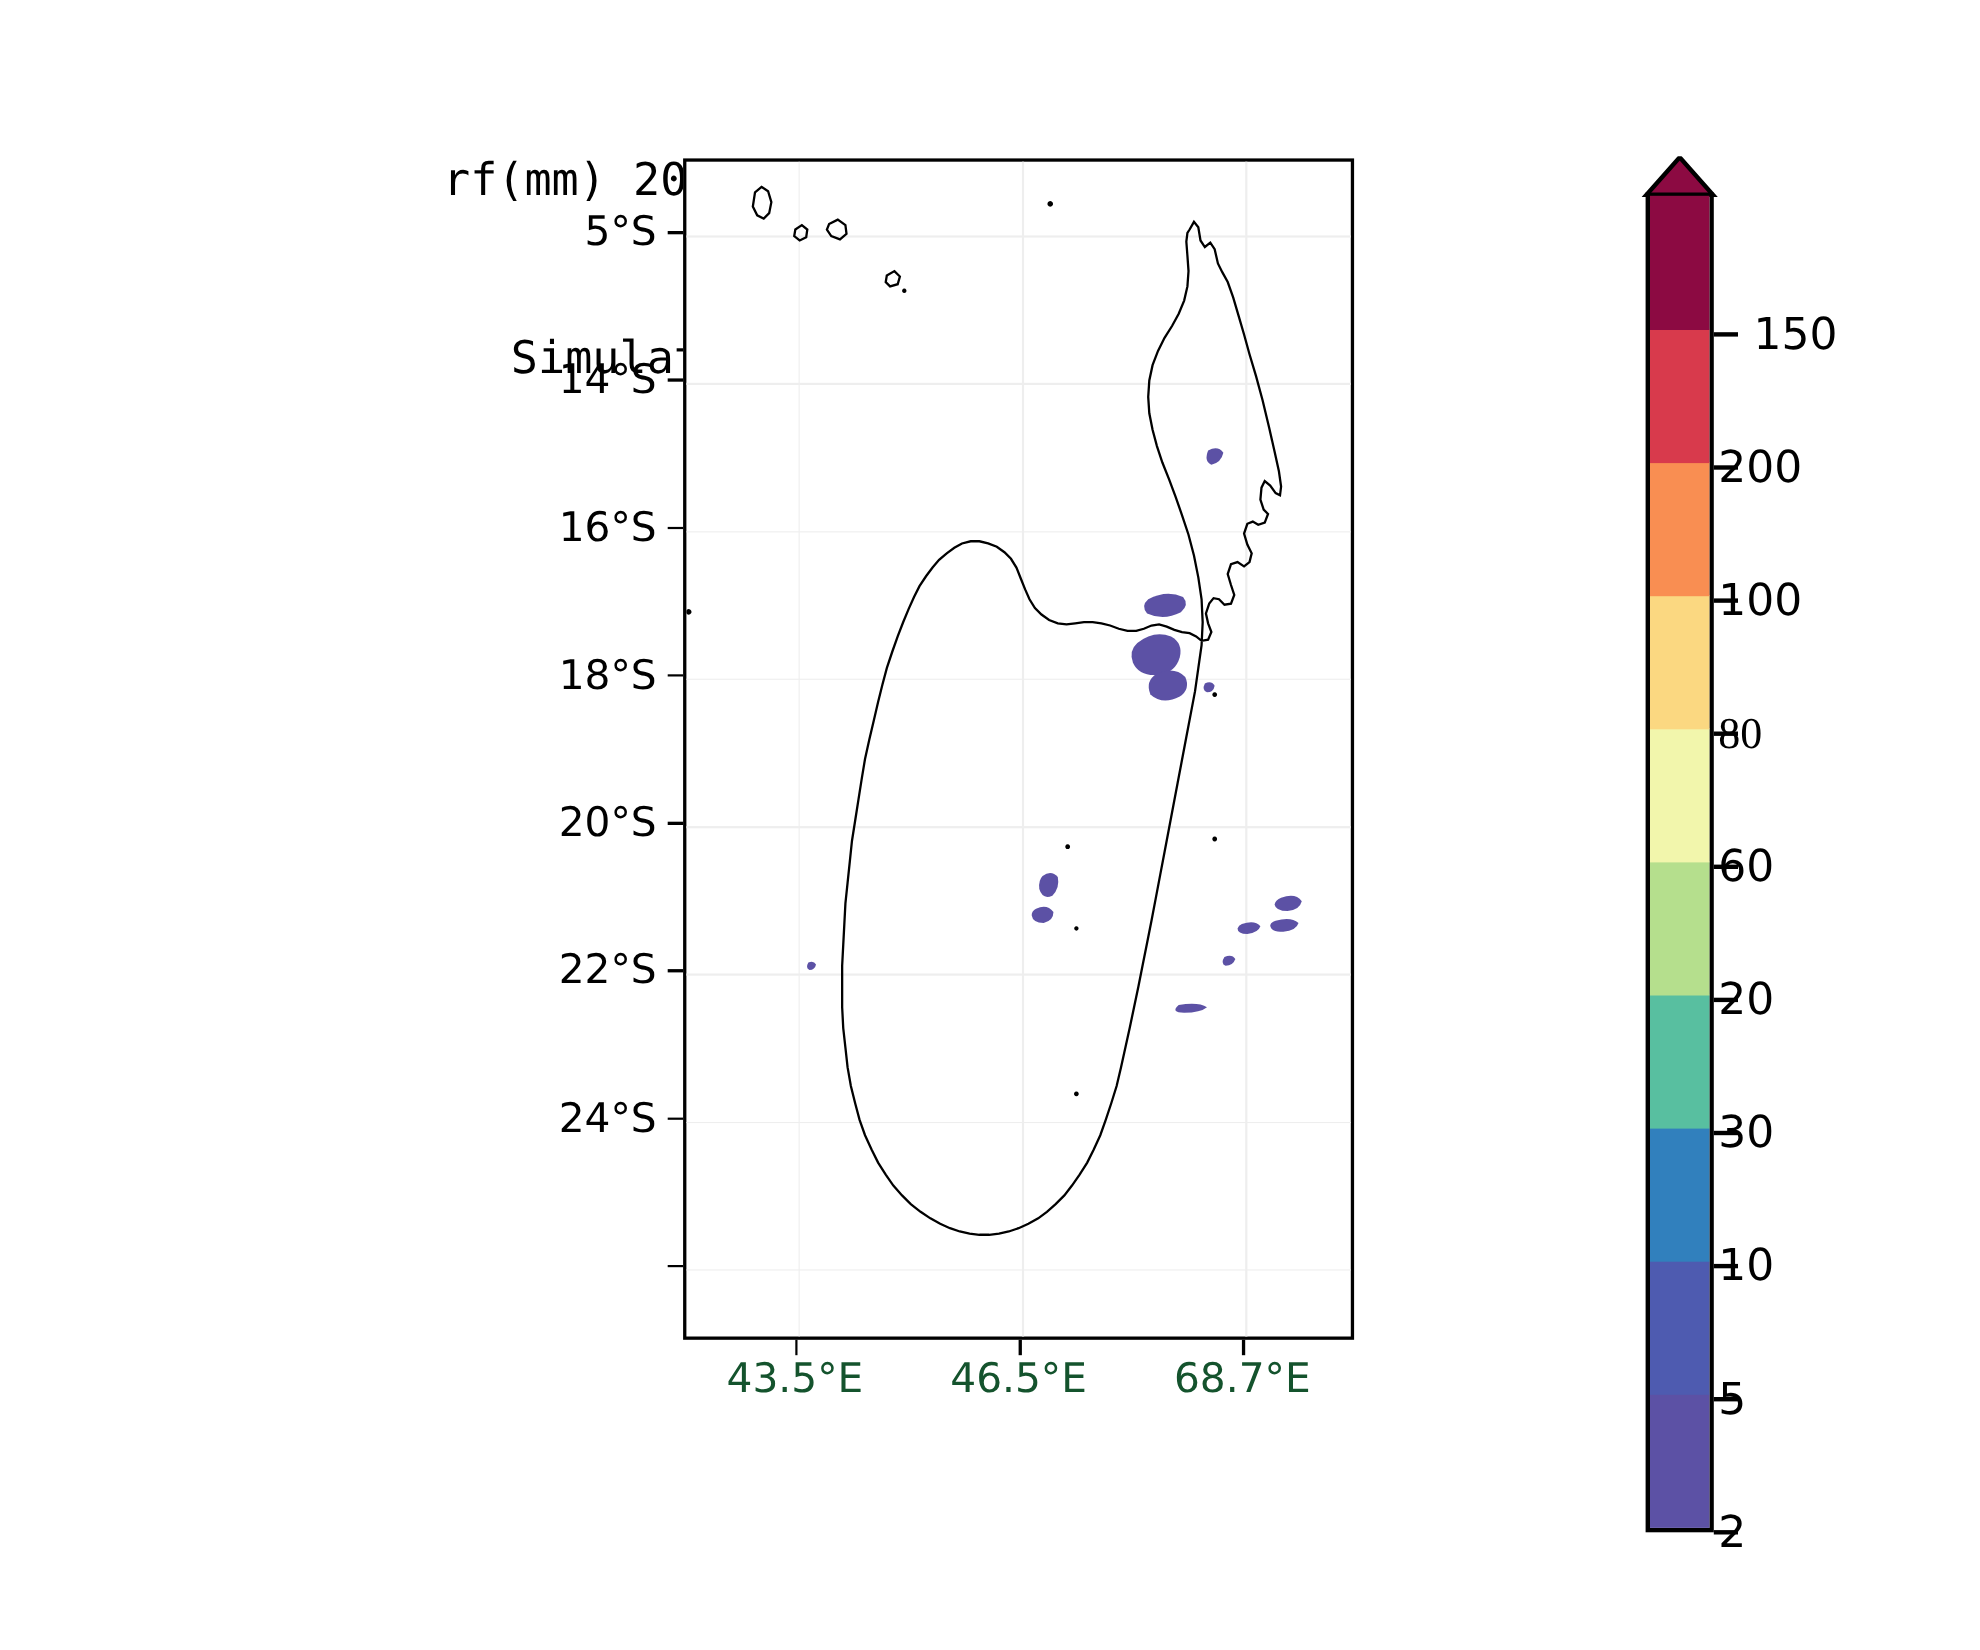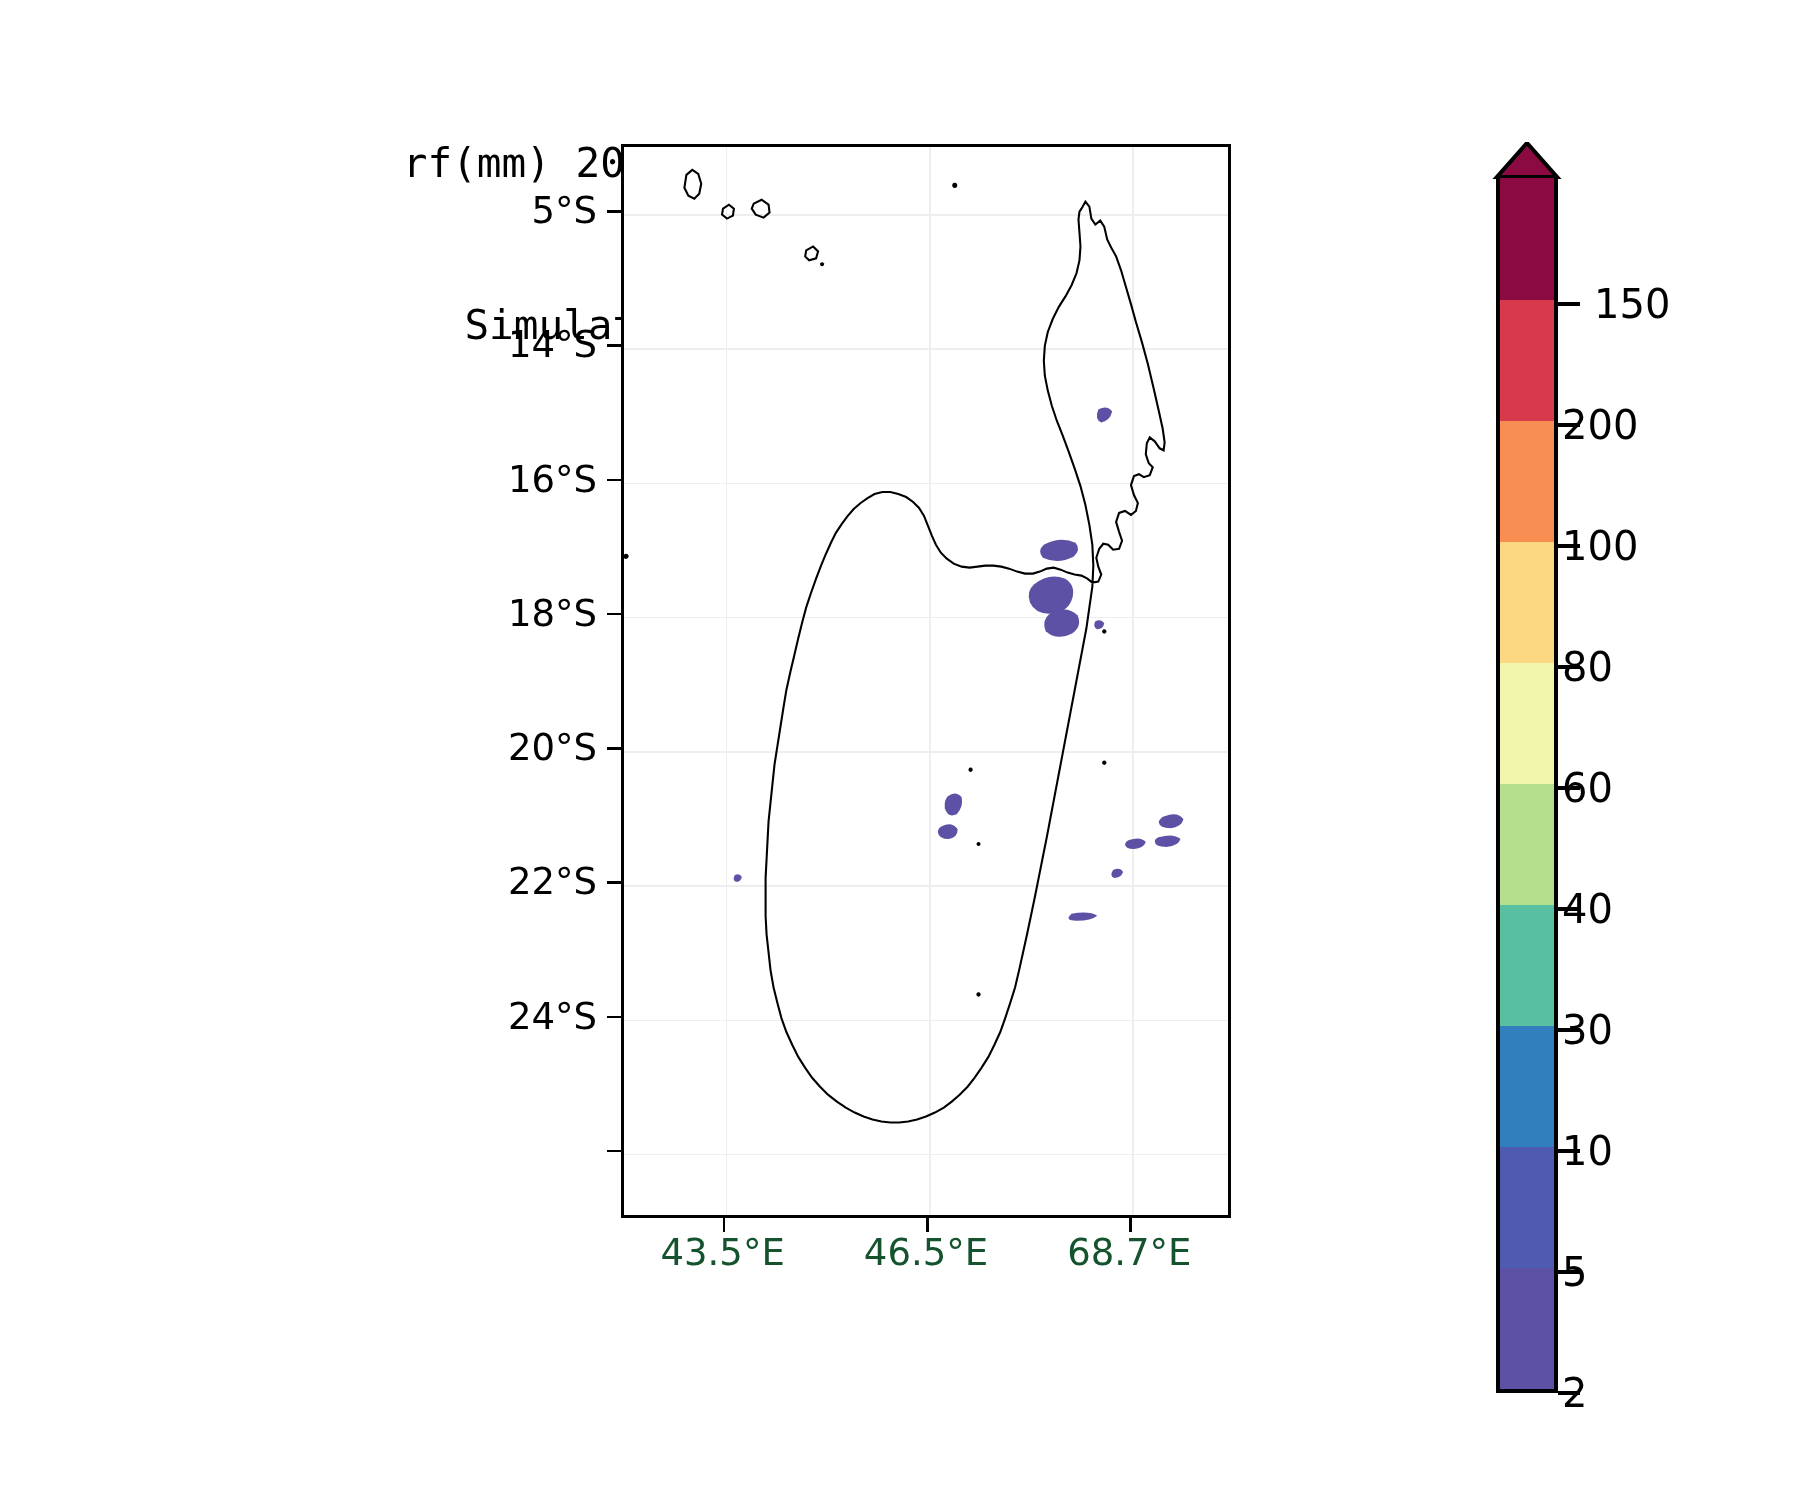--- a/index.html
+++ b/index.html
@@ -193,24 +193,24 @@
     <div class="ytickmark" style="position: absolute; left: 607px; top: 1149.88px;"></div>
     <div class="ctickmark" style="top: 1391px;"></div>
     <div class="ctick" style="top: 1393px;">2</div>
     <div class="ctickmark" style="top: 1270px;"></div>
     <div class="ctick" style="top: 1272px;">5</div>
     <div class="ctickmark" style="top: 1149px;"></div>
     <div class="ctick" style="top: 1151px;">10</div>
     <div class="ctickmark" style="top: 1028px;"></div>
     <div class="ctick" style="top: 1030px;">30</div>
     <div class="ctickmark" style="top: 907px;"></div>
-    <div class="ctick" style="top: 909px;">40</div>
+    <div class="ctick" style="top: 909px;">20</div>
     <div class="ctickmark" style="top: 786px;"></div>
     <div class="ctick" style="top: 788px;">60</div>
     <div class="ctickmark" style="top: 665px;"></div>
-    <div class="ctick" style="top: 667px;">80</div>
+    <div class="ctick" style="top: 667px; font-family: Liberation Serif, serif;">80</div>
     <div class="ctickmark" style="top: 544px;"></div>
     <div class="ctick" style="top: 546px;">100</div>
     <div class="ctickmark" style="top: 423px;"></div>
     <div class="ctick" style="top: 425px;">200</div>
     <div class="ctickmark" style="top: 302px;"></div>
     <div class="ctick" style="top: 304px; margin-left: 32px;">150</div>
   </div>
 
 </body></html>

